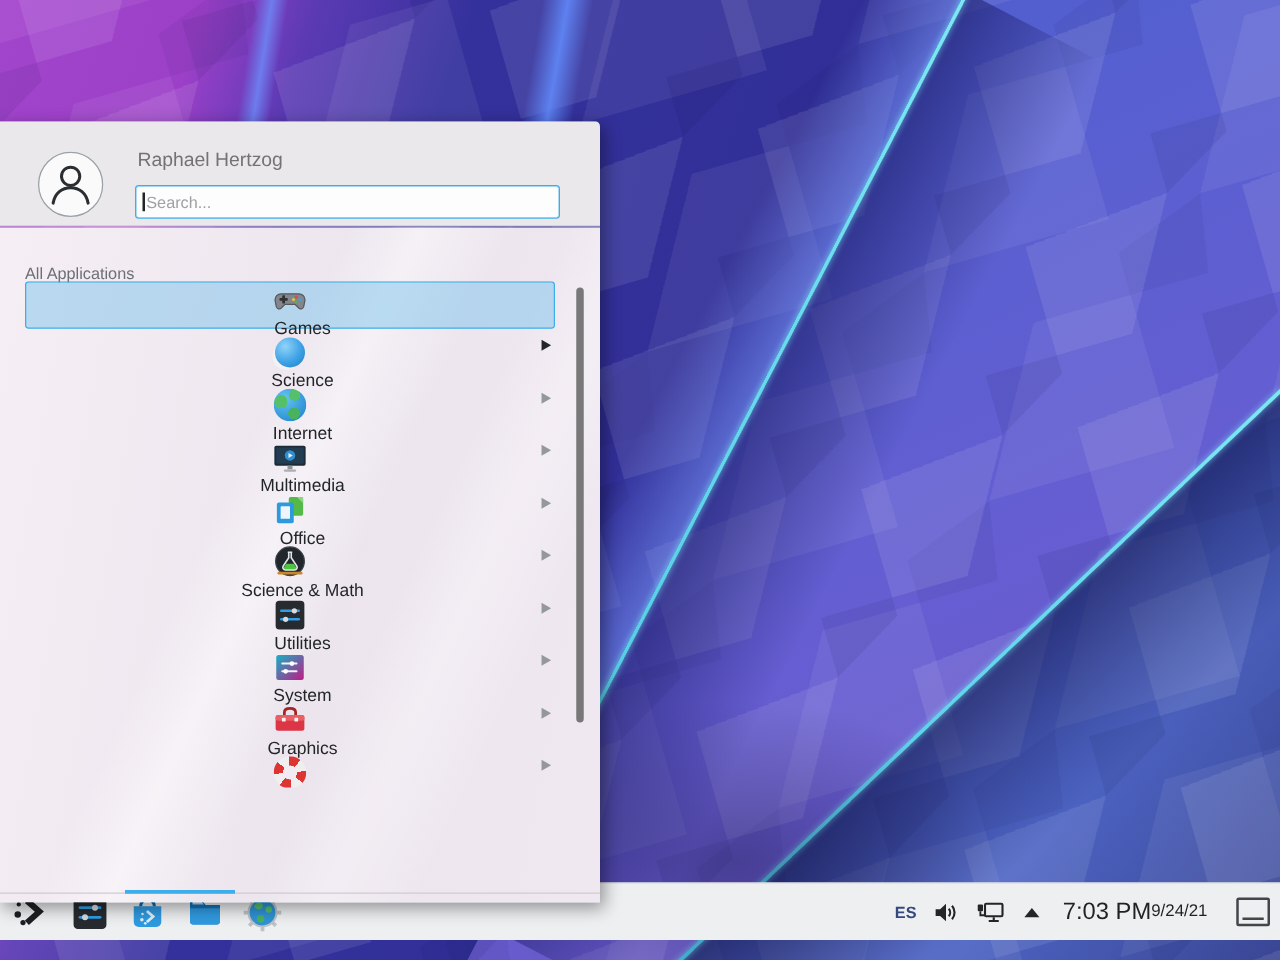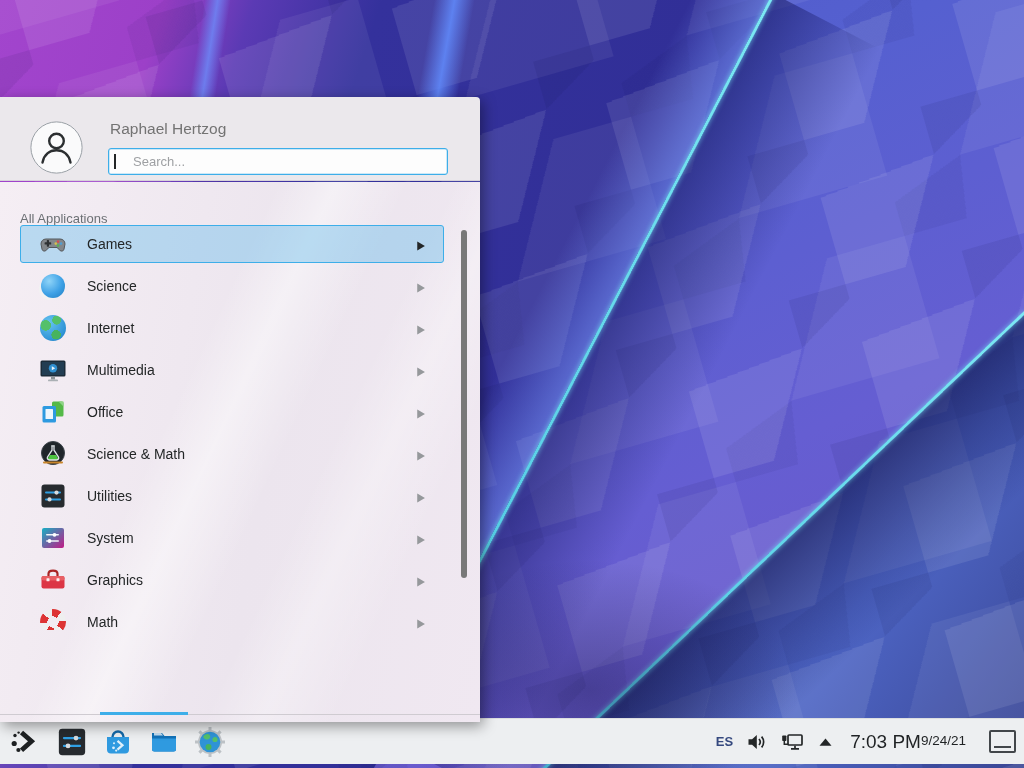--- a/index.html
+++ b/index.html
@@ -41,35 +41,35 @@
 
   
   .menu{position:absolute;left:0;top:97px;width:480px;height:625px;z-index:5;
     border-top-right-radius:4px;box-shadow:3px 4px 14px rgba(0,0,0,.4);overflow:hidden;}
   .menu-header{position:absolute;left:0;top:0;width:100%;height:84px;background:#ebe8ec;
     border-bottom:1px solid #d6d2d8;}
   .avatar{position:absolute;left:30px;top:24px;width:53px;height:53px;border-radius:50%;}
   .uname{position:absolute;left:110px;top:23px;font-size:15.5px;color:#737373;}
   .searchwrap{position:absolute;left:108px;top:51px;width:340px;height:27px;}
   .search{width:100%;height:100%;border:1px solid #3daee9;border-radius:3px;background:#fdfdfd;
-    font-family:"Liberation Sans",sans-serif;font-size:13px;padding:0 8px 0 24px;outline:none;
+    font-family:"Liberation Sans",sans-serif;font-size:13px;padding:0 8px 0 8px;outline:none;
     box-shadow:inset 0 0 0 .5px rgba(61,174,233,.5);color:#232627;}
   .search::placeholder{color:#9ea0a3;opacity:1;}
   .caret{position:absolute;left:6px;top:6px;width:1.5px;height:15px;background:#232627;}
 
   .menu-body{position:absolute;left:0;top:85px;width:100%;height:540px;
     background:linear-gradient(100deg,#f5eef4 0%,#ece5ee 55%,#f0e8f1 100%);}
   .menu-body::before{content:"";position:absolute;inset:0;pointer-events:none;
     background:
       linear-gradient(115deg,rgba(255,255,255,0) 38%,rgba(255,255,255,.45) 46%,rgba(255,255,255,0) 56%),
       linear-gradient(115deg,rgba(255,255,255,0) 62%,rgba(255,255,255,.3) 70%,rgba(255,255,255,0) 80%);}
   .sec{position:absolute;left:20px;top:29px;font-size:13px;color:#6c7074;}
   .list{position:absolute;left:0;top:43px;right:0;height:405px;overflow:hidden;padding:0 36px 0 20px;}
-  .row{display:flex;align-items:center;height:38px;margin-bottom:4px;padding:0 18px;
-    border:1px solid transparent;border-radius:3px;position:relative;}
+  .row{display:flex;align-items:center;height:38px;margin-bottom:4px;padding:0 2px;
+    border:1px solid transparent;border-radius:3px;position:relative;flex-direction:column;}
   .row.sel{background:rgba(61,174,233,.32);border-color:#3daee9;}
   .ci{width:28px;height:28px;flex:none;position:relative;}
   .lbl{margin-left:20px;font-size:14px;color:#232627;}
   .arr{margin-left:auto;font-size:10px;color:#95989b;transform:scaleY(1.15);}
   .row.sel .arr{color:#232627;}
   .sb{position:absolute;left:461px;top:133px;width:6px;height:348px;border-radius:3px;background:#787878;}
   .tabsep{position:absolute;left:0;top:532px;width:100%;height:1px;background:#cfcbd1;}
   .tabind{position:absolute;left:100px;top:530px;width:88px;height:3px;background:#3daee9;z-index:2;}
   .tabs{position:absolute;left:0;top:533px;width:100%;height:92px;display:flex;}
   .tab{width:96px;display:flex;flex-direction:column;align-items:center;justify-content:center;gap:8px;}
@@ -83,21 +83,21 @@
       radial-gradient(circle at 64% 20%,#54c06a 0 16%,rgba(0,0,0,0) 17%),
       radial-gradient(circle at 22% 40%,#54c06a 0 20%,rgba(0,0,0,0) 21%),
       radial-gradient(circle at 62% 76%,#47b35e 0 18%,rgba(0,0,0,0) 19%),
       radial-gradient(circle at 35% 30%,#66c4f0,#2f93d6 70%,#1d6fae);}
   .icon-help{width:26px;height:26px;margin:1px;border-radius:50%;
     background:
       radial-gradient(circle at 50% 50%,#f2ecf2 0 30%,rgba(0,0,0,0) 31%),
       conic-gradient(#dd3434 0 40deg,#efefef 40deg 85deg,#dd3434 85deg 130deg,#efefef 130deg 175deg,#dd3434 175deg 220deg,#efefef 220deg 265deg,#dd3434 265deg 310deg,#efefef 310deg 355deg,#dd3434 355deg 360deg);}
 
   
-  .taskbar{position:absolute;left:0;bottom:4px;width:100%;height:46px;background:#edeff1;z-index:4;
+  .taskbar{position:absolute;left:0;bottom:16px;width:100%;height:46px;background:#edeff1;z-index:4;
     display:flex;align-items:center;border-top:1px solid #dcdee0;}
   .tb-left{display:flex;align-items:center;gap:14px;padding-left:8px;}
   .tbi{width:32px;height:32px;position:relative;display:flex;align-items:center;justify-content:center;}
   .active-line{position:absolute;top:-7px;left:0;width:32px;height:3px;background:#3daee9;}
   .launcher-btn{margin-right:2px;}
   .tb-right{margin-left:auto;display:flex;align-items:center;gap:13px;padding-right:8px;}
   .kbd{font-size:13px;font-weight:bold;color:#35497f;}
   .tri{display:flex;align-items:center;}
   .clock{display:flex;align-items:center;line-height:1.05;margin:0 4px;}
   .time{font-size:19px;color:#1f2224;}

